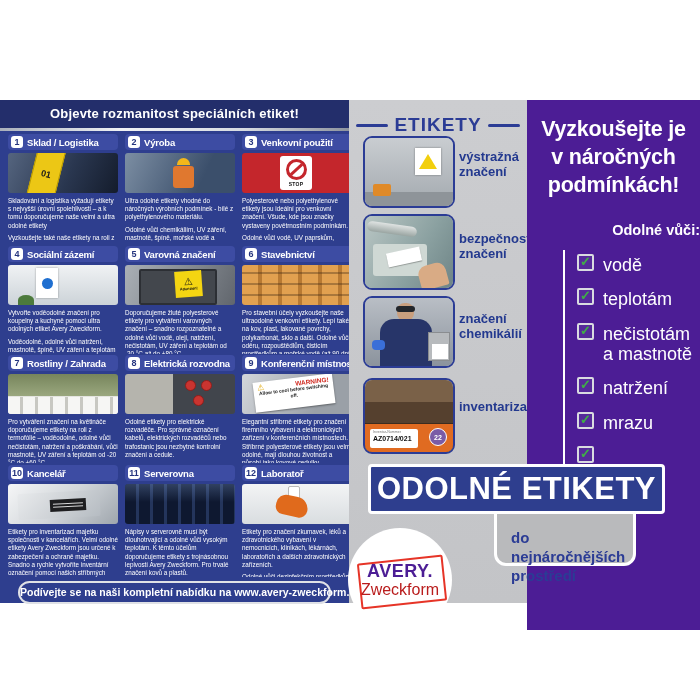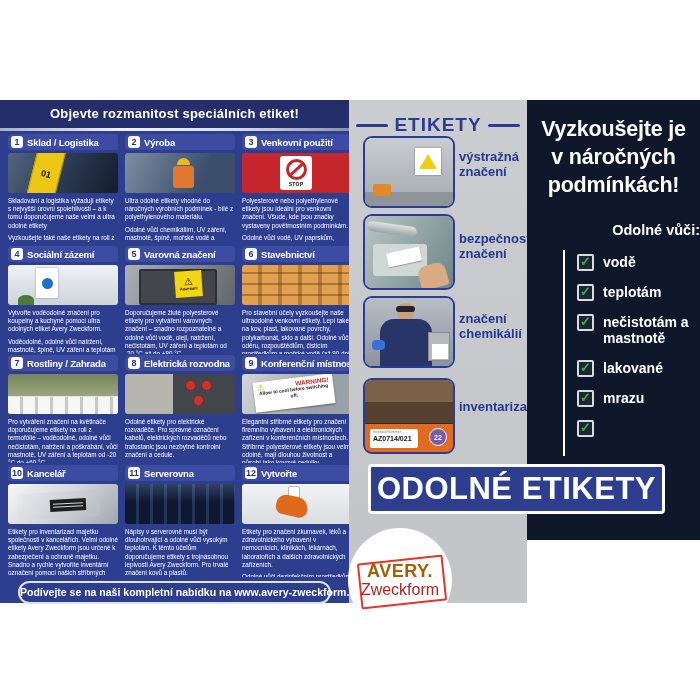--- a/index.html
+++ b/index.html
@@ -115,40 +115,40 @@
   .m4{background:linear-gradient(180deg,#7a6148 0 30%,#55402e 30% 60%,#3c2c1f 60%);width:100%;height:100%;position:relative}
   .m4 .strip{position:absolute;left:0;right:0;bottom:0;height:28px;background:#e06b21}
   .m4 .lbl{position:absolute;left:5px;bottom:4px;width:48px;height:19px;background:#fff;border-radius:2px;
       padding:1px 3px;box-sizing:border-box}
   .m4 .cap{font-size:3.6px;color:#777;line-height:1.4}
   .m4 .num{font-size:7px;font-weight:bold;color:#111;line-height:1.2}
   .m4 .circ{position:absolute;right:6px;bottom:6px;width:16px;height:16px;border-radius:50%;background:#7a5ba6;
       border:1px solid #fff;color:#fff;font-size:7px;font-weight:bold;display:flex;align-items:center;justify-content:center}
 
   
-  .panel-right{position:absolute;left:527px;top:0;width:173px;height:440px;background:#0f172a}
+  .panel-right{position:absolute;left:527px;top:0;width:173px;height:530px;background:#4c1d95}
   .r-headline{position:absolute;top:16px;left:8px;right:8px;color:#fff;font-weight:bold;font-size:21.5px;
       line-height:1.3;text-align:center;letter-spacing:-.2px}
   .r-sub{position:absolute;top:122px;left:0;right:0;text-align:right;color:#fff;font-weight:bold;font-size:14.5px}
   .r-list{position:absolute;top:150px;left:36px;right:4px;border-left:2px solid #fff;padding:4px 0 6px 12px}
   .r-item{display:flex;gap:9px;margin-bottom:13px;align-items:flex-start}
   .chk{flex:0 0 13px;width:13px;height:13px;border:2px solid #d9dbe0;border-radius:2px;color:#3fae47;
       font-size:13px;font-weight:bold;line-height:12px;text-align:center;background:rgba(255,255,255,.06)}
-  .r-lbl{color:#fff;font-weight:bold;font-size:14px;line-height:1.13;padding-top:1px}
+  .r-lbl{color:#fff;font-weight:normal;font-size:18px;line-height:1.13;padding-top:1px}
 
   
   .banner{position:absolute;left:368px;top:364px;width:291px;height:44px;background:#2e3e8e;border:3px solid #fff;
       border-radius:4px;z-index:5;display:flex;align-items:center;justify-content:center;color:#fff;
       font-weight:800;font-size:31px;letter-spacing:.5px;white-space:nowrap}
   .sub-box{position:absolute;left:494px;top:402px;width:142px;height:64px;background:#b9babc;border:3px solid #fff;
       border-radius:12px;z-index:4;color:#2b3c95;font-weight:bold;font-size:15px;line-height:1.25;
       padding:24px 0 0 14px;box-sizing:border-box}
   .logo{position:absolute;left:348px;top:428px;width:104px;height:104px;background:#fff;border-radius:50%;z-index:6}
   .logo-inner{position:absolute;inset:0;display:flex;flex-direction:column;align-items:center;justify-content:center}
-  .avery{color:#a16207;font-weight:800;font-size:18px;letter-spacing:.5px;z-index:2}
+  .avery{color:#4c1d95;font-weight:800;font-size:18px;letter-spacing:.5px;z-index:2}
   .zweck{color:#b91c1c;font-weight:400;font-size:16px;margin-top:-1px;z-index:2}
   .redframe{position:absolute;left:11px;top:31px;width:82px;height:42px;border:2.5px solid #e63427;
       transform:rotate(-6deg);border-radius:2px;z-index:1}
 </style>
 </head>
 <body>
 
 <div class="brochure">
 
   <div class="panel-left">
@@ -304,21 +304,21 @@
       <div class="photo ph11">
         <div class="glow"></div>
       </div>
       <div class="cell-p">Nápisy v serverovně musí být dlouhotrvající a odolné vůči vysokým teplotám. K těmto účelům doporučujeme etikety s trojnásobnou lepivostí Avery Zweckform. Pro trvalé značení kovů a plastů.</div>
 
     </div>
 
     <div class="cell c3 r4">
       <div class="cell-h">
         <span class="badge">12</span>
-        <span class="cell-t">Vytvořte</span>
+        <span class="cell-t">Laboratoř</span>
       </div>
       <div class="photo ph12">
         <div class="tube"></div>
         <div class="glove"></div>
       </div>
       <div class="cell-p">Etikety pro značení zkumavek, léků a zdravotnického vybavení v nemocnicích, klinikách, lékárnách, laboratořích a dalších zdravotnických zařízeních.</div>
       <div class="cell-p">Odolné vůči dezinfekčním prostředkům a dalším chemikáliím, odolávající teplotám až do -50 °C.</div>
     </div>
 
     <div class="left-footer">Podívejte se na naši kompletní nabídku na www.avery-zweckform.cz</div>
@@ -388,33 +388,34 @@
       <div class="r-item">
         <span class="chk">✓</span>
         <span class="r-lbl">teplotám</span>
       </div>
       <div class="r-item">
         <span class="chk">✓</span>
         <span class="r-lbl">nečistotám a mastnotě</span>
       </div>
       <div class="r-item">
         <span class="chk">✓</span>
-        <span class="r-lbl">lakované</span>
+        <span class="r-lbl">natržení</span>
       </div>
       <div class="r-item">
         <span class="chk">✓</span>
         <span class="r-lbl">mrazu</span>
       </div>
       <div class="r-item">
         <span class="chk">✓</span>
       </div>
     </div>
   </div>
 
   <div class="banner">ODOLNÉ ETIKETY</div>
+  <div class="sub-box">do nejnáročnějších prostředí</div>
   <div class="logo">
     <div class="logo-inner">
       <div class="redframe"></div>
       <div class="avery">AVERY.</div>
       <div class="zweck">Zweckform</div>
     </div>
   </div>
 
 </div>
 

